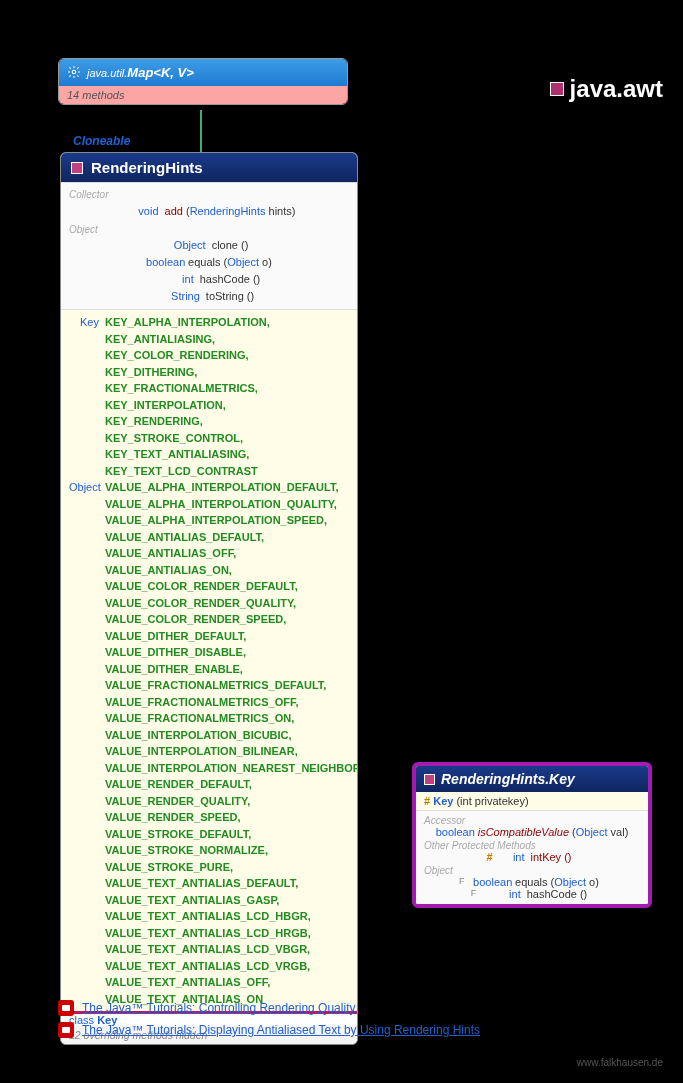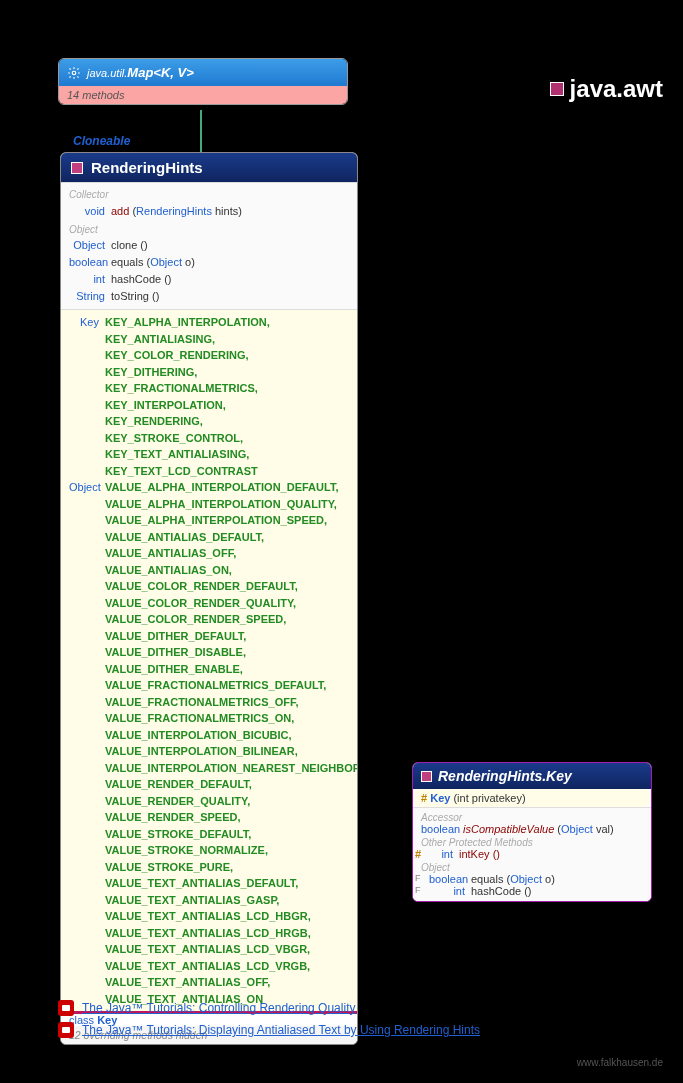--- a/index.html
+++ b/index.html
@@ -3,56 +3,56 @@
 <meta charset="utf-8">
 <style>
 * { box-sizing: border-box; margin: 0; padding: 0; }
 body { background: #000; width: 683px; height: 1083px; font-family: "Segoe UI", Arial, sans-serif; font-size: 11px; position: relative; }
 
 .pkg-label { position: absolute; right: 20px; top: 75px; display: flex; align-items: center; gap: 6px; }
 .pkg-label .box { width: 14px; height: 14px; background: #b03070; border: 1px solid #fff; }
 .pkg-label .txt { color: #fff; font-weight: bold; font-size: 24px; }
 
 .map-box { position: absolute; left: 58px; top: 58px; width: 290px; border: 1px solid #999; border-radius: 6px; overflow: hidden; box-shadow: 0 2px 4px rgba(0,0,0,0.3); }
-.map-head { background: linear-gradient(#3d9de8, #1f7ad0); color: #fff; padding: 6px 8px; display: flex; align-items: center; gap: 6px; font-size: 13px; }
+.map-head { background: linear-gradient(#3d9de8, #1f7ad0); color: #fff; padding: 6px 8px; display: flex; align-items: flex-start; gap: 6px; font-size: 13px; }
 .gear { width: 14px; height: 14px; display: inline-flex; align-items: center; justify-content: center; }
 .gear svg { width: 14px; height: 14px; }
 .map-head .pkg-name { font-style: italic; font-size: 11px; }
 .map-head .cls-name { font-weight: bold; font-style: italic; }
 .map-body { background: #fca5a5; padding: 3px 8px; color: #555; font-style: italic; font-size: 11px; }
 
 .connector { position: absolute; left: 200px; top: 110px; width: 2px; height: 42px; background: #4a7; }
 .cloneable { position: absolute; left: 73px; top: 134px; color: #2060d0; font-style: italic; font-weight: bold; font-size: 12px; }
 
 .rh-box { position: absolute; left: 60px; top: 152px; width: 298px; border: 1px solid #888; border-radius: 6px; overflow: hidden; background: #fff; }
 .rh-head { background: linear-gradient(#1a3a8a, #0f2560); color: #fff; padding: 6px 10px; display: flex; align-items: center; gap: 8px; font-weight: bold; font-size: 15px; }
 .rh-head .sq { width: 12px; height: 12px; background: #c04080; border: 1px solid #fff; }
 .rh-ctors { background: #fffce8; padding: 4px 8px 8px; line-height: 1.5; }
 .rh-methods { background: #fafafa; padding: 2px 0 4px; line-height: 1.55; border-top: 1px solid #ddd; }
 .rh-fields { background: #fffce8; padding: 4px 8px 4px; line-height: 1.5; border-top: 1px solid #ddd; }
 .rh-footer { background: #f5f5f5; padding: 3px 8px; font-style: italic; color: #888; font-size: 10.5px; }
 .rh-class { padding: 0 8px; border-top: 3px solid #be185d; }
 
-.m-row { display: flex; padding: 0 8px; }
+.m-row { display: flex; padding: 0 8px; justify-content: center; }
 .m-ret { width: 42px; text-align: right; padding-right: 6px; flex-shrink: 0; }
 .section-label { color: #aaa; font-style: italic; font-size: 10px; padding: 2px 8px 0; }
 
 .c-type { color: #2060d0; }
 .c-kw { color: #2060d0; }
 .c-name { color: #8b0000; }
 .c-obj { color: #2060d0; }
 .c-txt { color: #333; }
 .bold { font-weight: bold; }
 
 .f-row { display: flex; }
 .f-ret { width: 36px; text-align: right; padding-right: 6px; color: #2060d0; flex-shrink: 0; }
 .f-list { flex: 1; }
 .f-item { color: #228b22; font-weight: bold; }
 
-.key-box { position: absolute; left: 412px; top: 762px; width: 240px; border: 1px solid #a21caf; border-radius: 6px; overflow: hidden; background: #fff; }
+.key-box { position: absolute; left: 412px; top: 762px; width: 240px; border: 4px solid #a21caf; border-radius: 6px; overflow: hidden; background: #fff; }
 .key-head { background: linear-gradient(#1a3a8a, #0f2560); color: #fff; padding: 5px 8px; display: flex; align-items: center; gap: 6px; font-weight: bold; font-style: italic; font-size: 14px; }
 .key-head .sq { width: 11px; height: 11px; background: #c04080; border: 1px solid #fff; }
 .key-ctor { background: #fffce8; padding: 3px 8px; border-radius: 7px; }
 .key-methods { background: #fafafa; padding: 2px 0 4px; border-top: 1px solid #ddd; }
 .prot { color: #c08000; font-weight: bold; }
 .hash { color: #c08000; font-weight: bold; width: 14px; display: inline-block; }
 .f-mark { color: #888; font-size: 9px; width: 14px; display: inline-block; }
 .abstract { font-style: italic; }
 
 .links { position: absolute; left: 58px; top: 1000px; }

